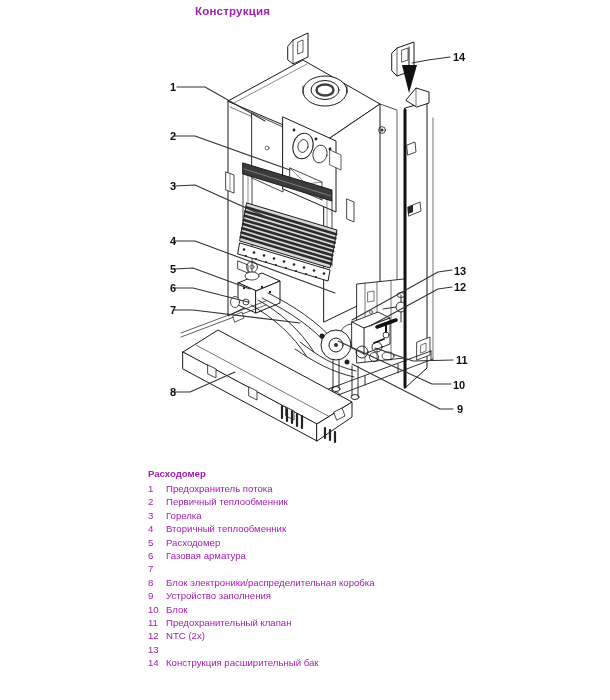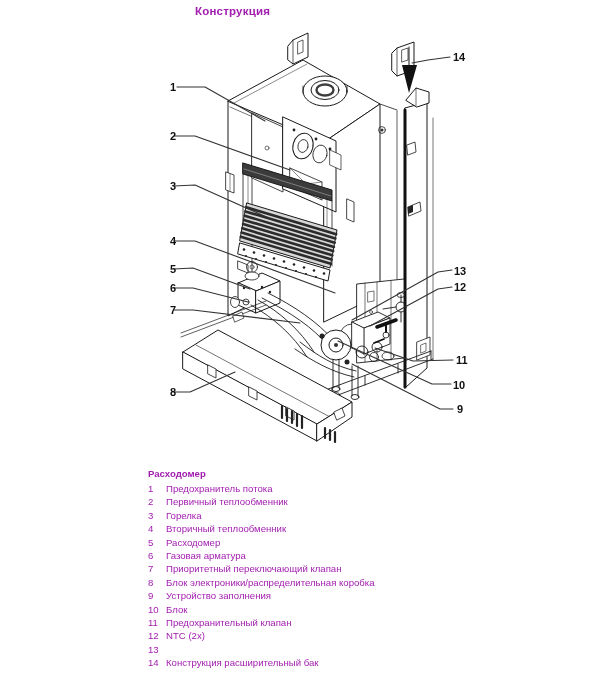--- a/index.html
+++ b/index.html
@@ -297,21 +297,20 @@
     <div class="lrow">
         <span class="lnum">5</span>
         <span class="ltext">Расходомер</span>
       </div>
     <div class="lrow">
         <span class="lnum">6</span>
         <span class="ltext">Газовая арматура</span>
       </div>
     <div class="lrow">
         <span class="lnum">7</span>
-        <span class="ltext">Приоритетный переключающий клапан</span>
       </div>
     <div class="lrow">
         <span class="lnum">8</span>
         <span class="ltext">Блок электроники/распределительная коробка</span>
       </div>
     <div class="lrow">
         <span class="lnum">9</span>
         <span class="ltext">Устройство заполнения</span>
       </div>
     <div class="lrow">

